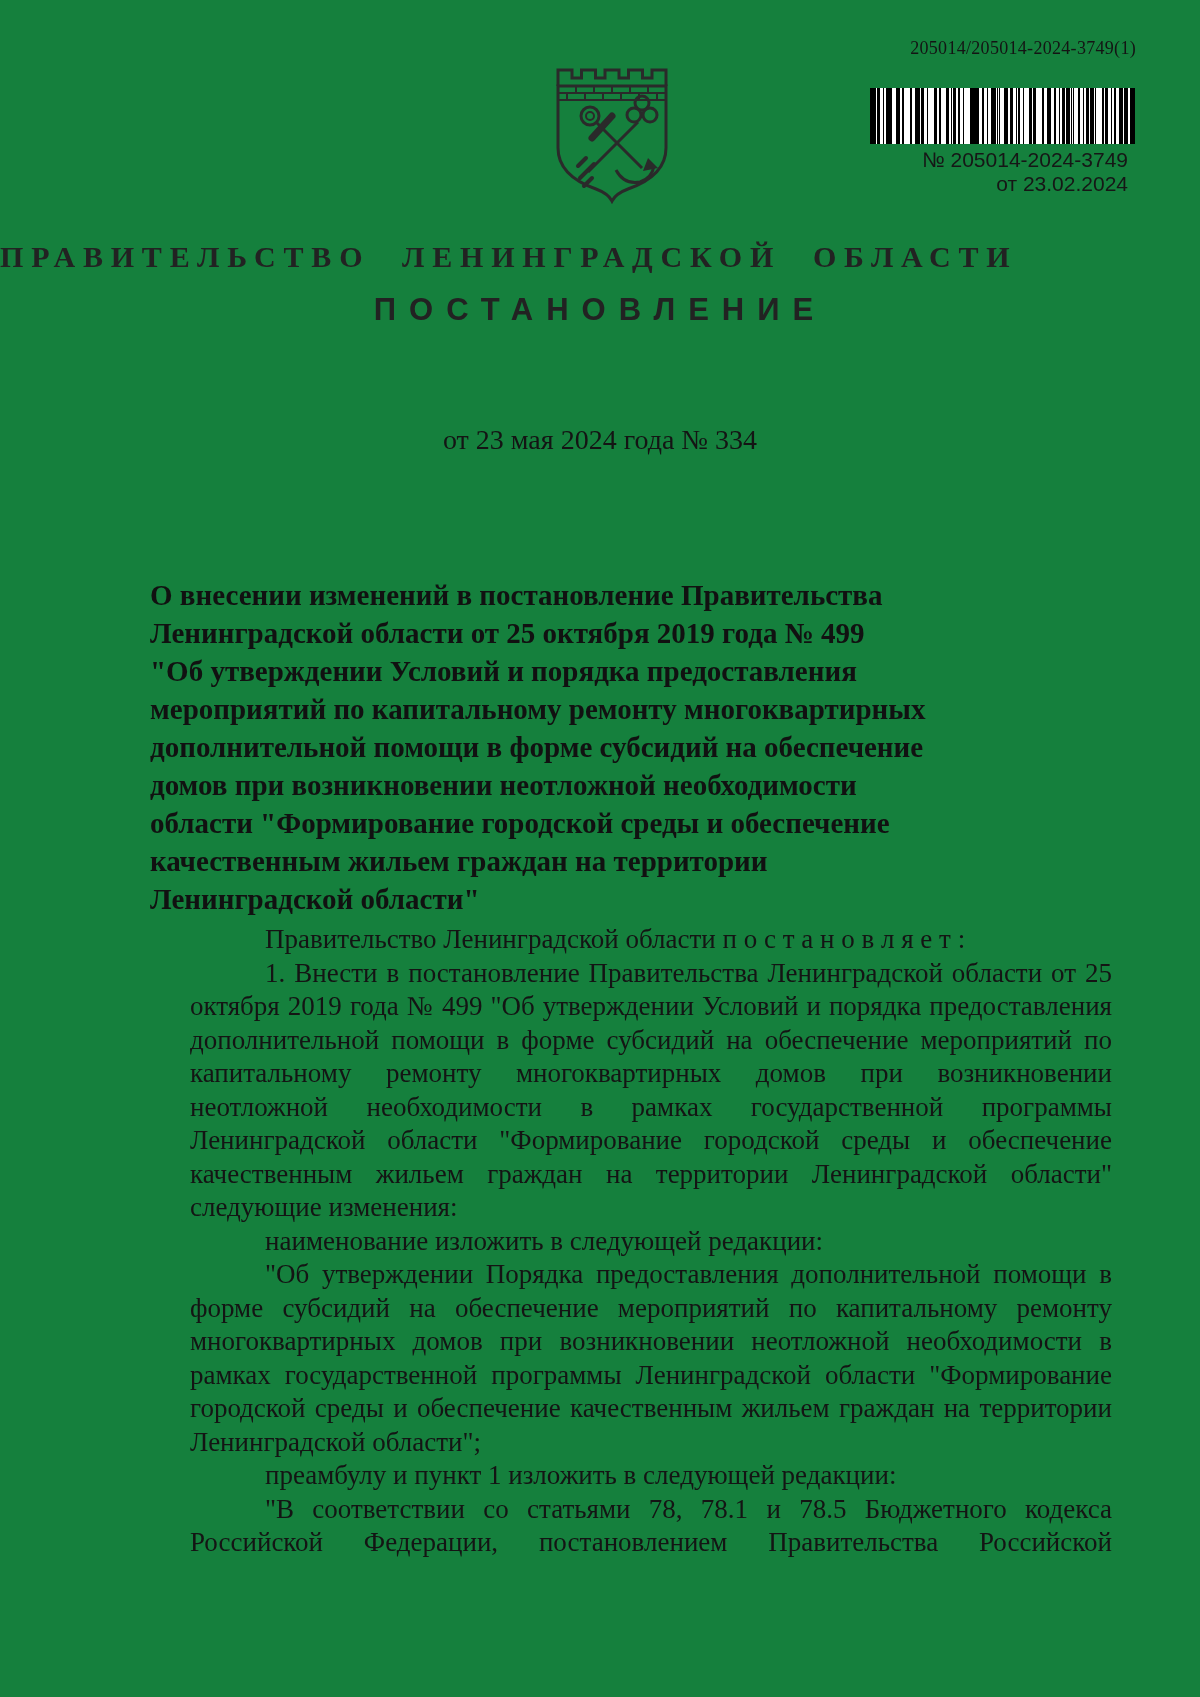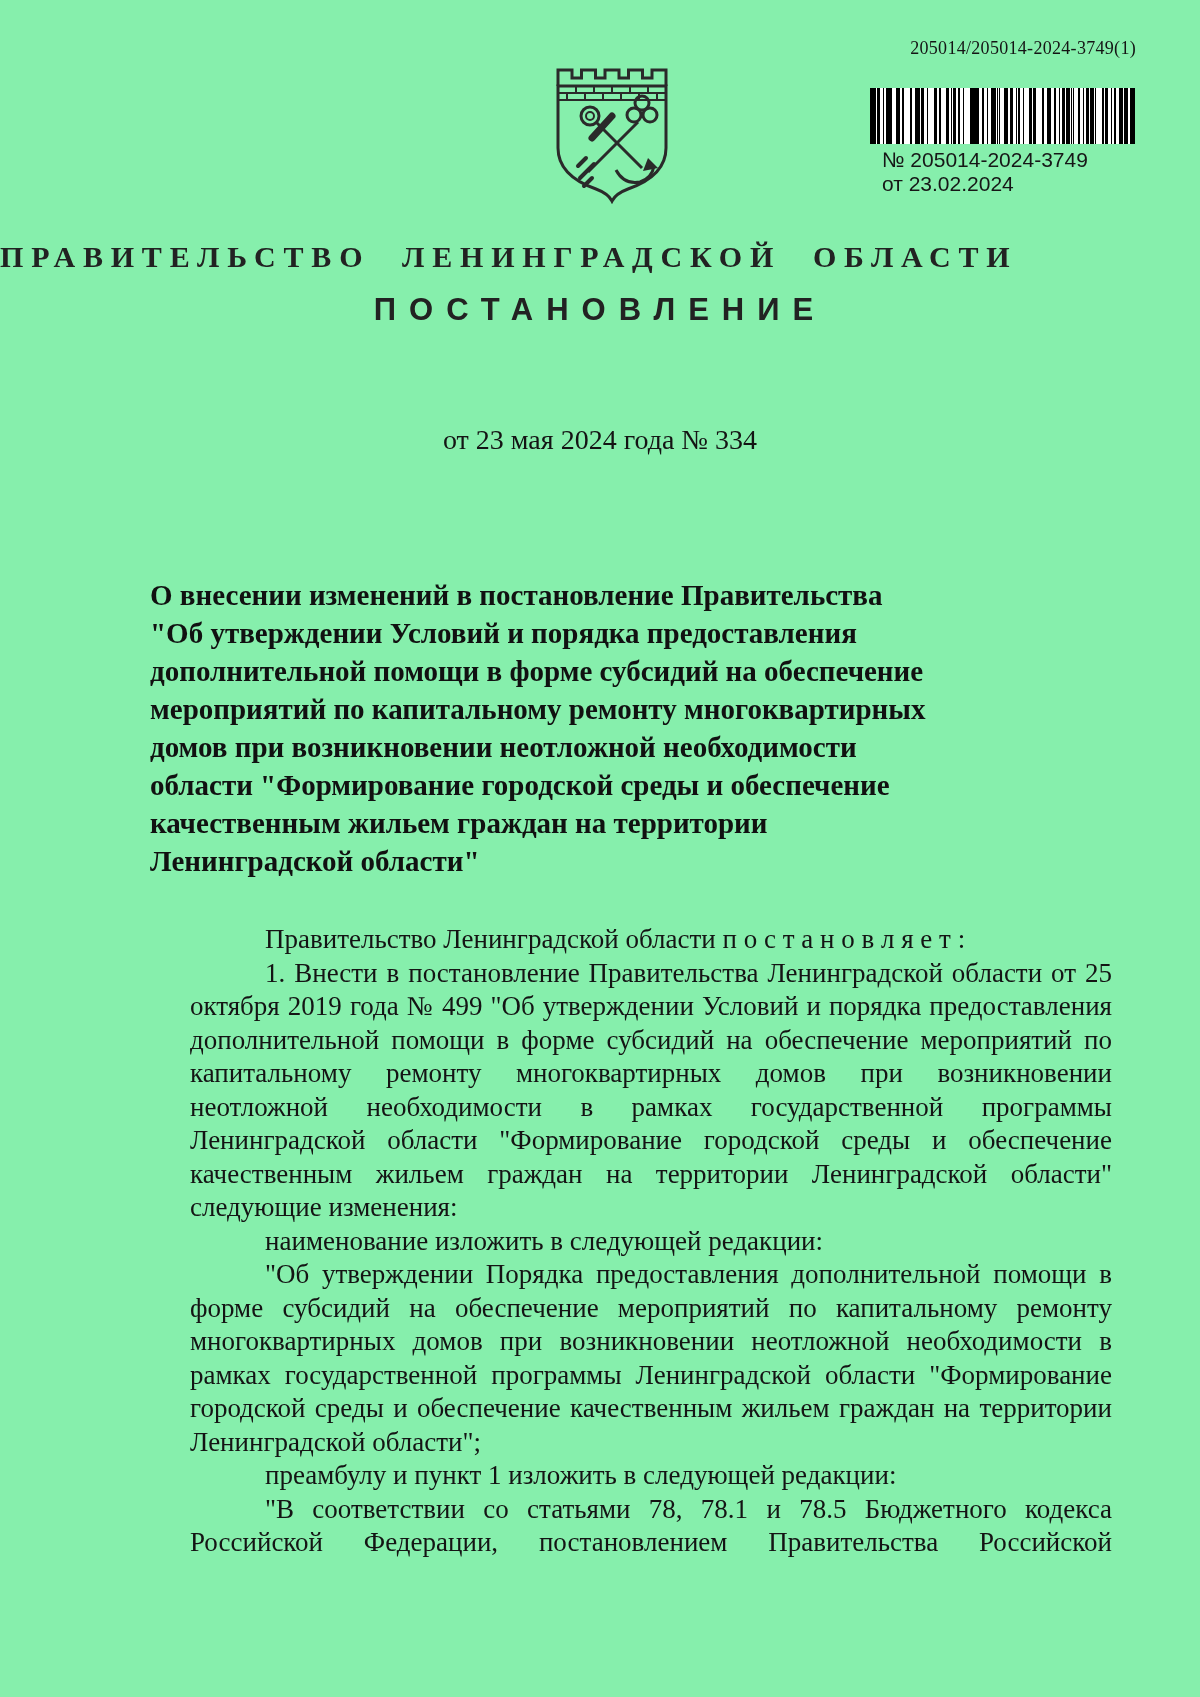--- a/index.html
+++ b/index.html
@@ -1,20 +1,20 @@
 <!DOCTYPE html>
 <html><head>
 <meta charset="utf-8">
 <style>
   html,body{margin:0;padding:0;background:#e8e8e8;}
   .page{
     position:relative;
     width:1200px;height:1697px;
     margin:0 auto;
-    background:#86efac;
+    background:#15803d;
     color:#141414;
     font-family:"Liberation Serif",serif;
     overflow:hidden;
   }
   
   .doc-ref{
     position:absolute;top:38px;right:64px;
     font-size:18px;letter-spacing:.3px;
   }
   
@@ -25,20 +25,21 @@
     border-left:4px solid #000;border-right:3px solid #000;
     background-image:
       repeating-linear-gradient(90deg,#000 0 2px,transparent 2px 5px,#000 5px 6px,transparent 6px 12px),
       repeating-linear-gradient(90deg,transparent 0 3px,#000 3px 6px,transparent 6px 9px,#000 9px 10px,transparent 10px 19px),
       repeating-linear-gradient(90deg,transparent 0 14px,#000 14px 17px,transparent 17px 29px);
   }
   .barcode-number,.barcode-date{
     font-family:"Liberation Sans",sans-serif;
     font-size:21px;line-height:24px;color:#161616;
     margin-left:12px;
+    text-align:right;
   }
   .barcode-number{margin-top:4px;}
   
   .emblem{position:absolute;top:56px;left:550px;width:124px;height:148px;}
   
   .org-name{
     position:absolute;top:240px;left:0;width:100%;
     text-align:left;font-weight:bold;font-size:30px;
     letter-spacing:.26em;word-spacing:.55em;color:#222;
   }
@@ -118,23 +119,24 @@
       <path d="M44,108 L30,122 M36,102 L28,110 M42,122 L34,130" stroke-width="4" stroke-linecap="round"></path>
     </svg>
   </div>
 
   <div class="org-name">ПРАВИТЕЛЬСТВО ЛЕНИНГРАДСКОЙ ОБЛАСТИ</div>
   <div class="doc-type">ПОСТАНОВЛЕНИЕ</div>
   <div class="date-line">от 23 мая 2024 года № 334</div>
 
   <div class="title-block">
     <div>О внесении изменений в постановление Правительства</div>
+    <div>Ленинградской области от 25 октября 2019 года № 499</div>
     <div>"Об утверждении Условий и порядка предоставления</div>
+    <div>мероприятий по капитальному ремонту многоквартирных</div>
     <div>дополнительной помощи в форме субсидий на обеспечение</div>
-    <div>мероприятий по капитальному ремонту многоквартирных</div>
     <div>домов при возникновении неотложной необходимости</div>
     <div>области "Формирование городской среды и обеспечение</div>
     <div>качественным жильем граждан на территории</div>
     <div>Ленинградской области"</div>
   </div>
 
   <div class="body-block">
     <p>Правительство Ленинградской области  п о с т а н о в л я е т :</p>
     <p>1. Внести в постановление Правительства Ленинградской области от 25 октября 2019 года № 499 "Об утверждении Условий и порядка предоставления дополнительной помощи в форме субсидий на обеспечение мероприятий по капитальному ремонту многоквартирных домов при возникновении неотложной необходимости в рамках государственной программы Ленинградской области "Формирование городской среды и обеспечение качественным жильем граждан на территории Ленинградской области" следующие изменения:</p>
     <p>наименование изложить в следующей редакции:</p>

